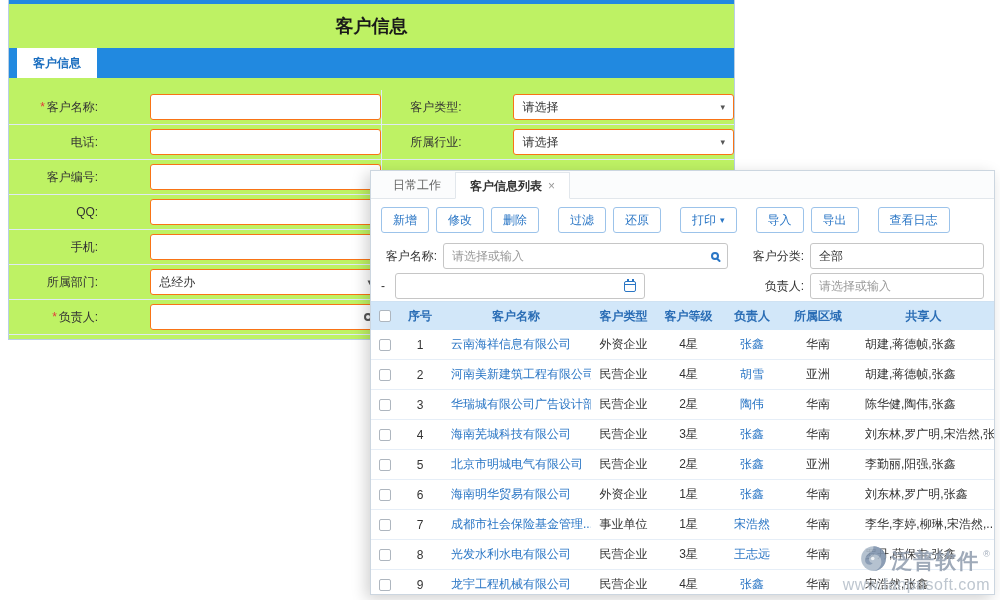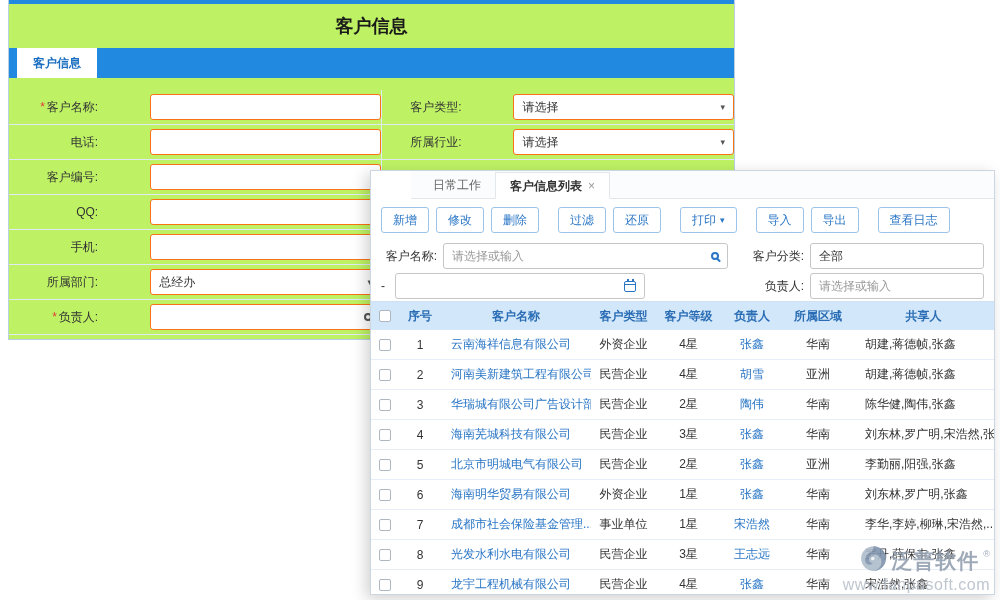--- a/index.html
+++ b/index.html
@@ -42,21 +42,21 @@
   .icon-mag::after { content: ""; position: absolute; width: 5px; height: 2px; background: #555; transform: rotate(45deg); right: -4px; bottom: -3px; border-radius: 1px; }
   .icon-mag.blue, .icon-mag.blue::after { border-color: #2a76c5; background-color: transparent; }
   .icon-mag.blue::after { background: #2a76c5; }
 
   
   .list-window {
     position: absolute; left: 370px; top: 170px; width: 625px; height: 425px;
     background: #fff; border: 1px solid #ccd6e0; box-shadow: -4px 4px 14px rgba(0,0,0,0.18); z-index: 2;
     overflow: hidden;
   }
-  .lw-tabs { height: 28px; background: #fbfcfd; border-bottom: 1px solid #e2e7ec; display: flex; align-items: flex-end; padding-left: 8px; margin-left: 40px; }
+  .lw-tabs { height: 28px; background: #fbfcfd; border-bottom: 1px solid #e2e7ec; display: flex; align-items: flex-end; padding-left: 8px; }
   .lw-tab { height: 27px; line-height: 26px; padding: 0 14px; color: #666; cursor: pointer; display: flex; align-items: center; gap: 6px; white-space: nowrap; }
   .lw-tab.active { background: #fff; border: 1px solid #e2e7ec; border-bottom: 1px solid #fff; margin-bottom: -1px; color: #333; font-weight: bold; }
   .tab-close { color: #999; font-size: 12px; font-weight: normal; cursor: pointer; line-height: 1; }
 
   .lw-toolbar { height: 42px; display: flex; align-items: center; padding: 0 10px; gap: 7px; }
   .tb-btn {
     height: 26px; padding: 0 11px; background: #fff; border: 1px solid #9cc3ea; border-radius: 3px;
     color: #2a76c5; font-size: 12px; font-family: inherit; display: inline-flex; align-items: center; gap: 4px; cursor: pointer; white-space: nowrap;
   }
   .tb-btn.gap { margin-left: 12px; }

